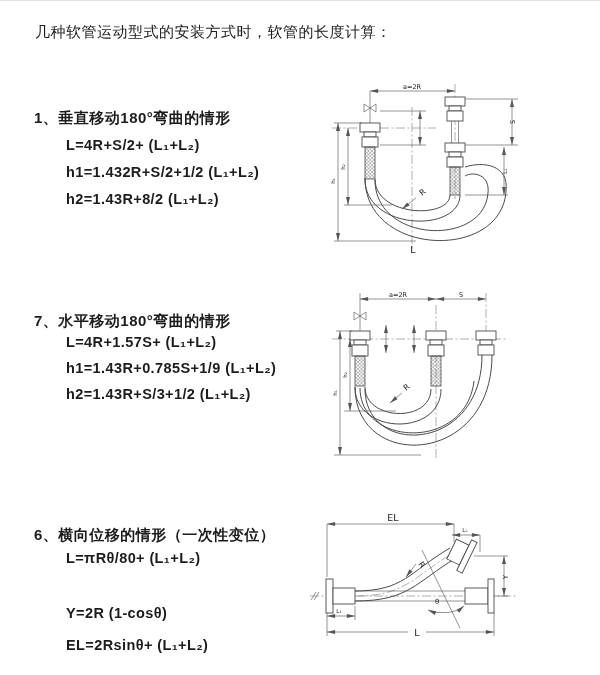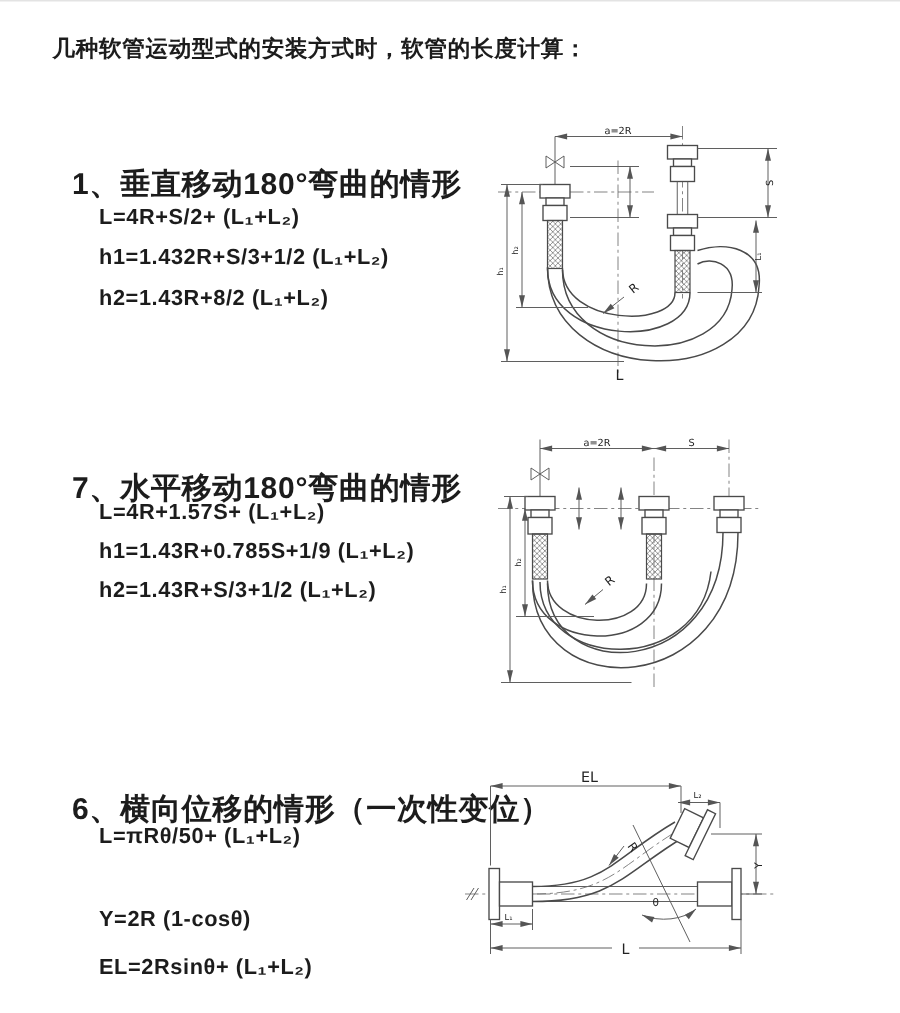--- a/index.html
+++ b/index.html
@@ -2,25 +2,25 @@
 <html><head>
 <meta charset="utf-8">
 <style>
   html,body{margin:0;padding:0;}
   body{
     width:600px;height:675px;position:relative;background:#ffffff;
     font-family:"Liberation Sans","DejaVu Sans",sans-serif;
     color:#1c1c1c;overflow:hidden;border-top:1px solid #e3e3e3;
   }
   .title{
-    position:absolute;left:35px;top:22px;font-size:15px;font-weight:700;
+    position:absolute;left:35px;top:22px;font-size:15px;font-weight:400;
     letter-spacing:0.5px;white-space:nowrap;
   }
   .sec-heading{
-    position:absolute;left:48px;font-size:20px;font-weight:700;
+    position:absolute;left:34px;font-size:15px;font-weight:700;
     letter-spacing:0.5px;white-space:nowrap;
   }
   .formula{
     position:absolute;left:66px;font-size:14.5px;font-weight:700;
     letter-spacing:0.4px;white-space:nowrap;
   }
   .diagram{position:absolute;}
   svg{display:block;}
   svg text{
     font-family:"DejaVu Sans","Liberation Sans",sans-serif;
@@ -36,30 +36,30 @@
   .fit{fill:#ffffff;stroke:#4a4a4a;stroke-width:0.9;}
   .braid{stroke:#4a4a4a;stroke-width:0.8;}
 </style>
 </head>
 <body>
 
 <div class="title">几种软管运动型式的安装方式时，软管的长度计算：</div>
 
 <div class="sec-heading" style="top:108px">1、垂直移动180°弯曲的情形</div>
 <div class="formula" style="top:136px">L=4R+S/2+ (L₁+L₂)</div>
-<div class="formula" style="top:163px">h1=1.432R+S/3+1/2 (L₁+L₂)</div>
+<div class="formula" style="top:163px">h1=1.432R+S/2+1/2 (L₁+L₂)</div>
 <div class="formula" style="top:190px">h2=1.43R+8/2 (L₁+L₂)</div>
 
 <div class="sec-heading" style="top:311px">7、水平移动180°弯曲的情形</div>
 <div class="formula" style="top:333px">L=4R+1.57S+ (L₁+L₂)</div>
 <div class="formula" style="top:359px">h1=1.43R+0.785S+1/9 (L₁+L₂)</div>
 <div class="formula" style="top:385px">h2=1.43R+S/3+1/2 (L₁+L₂)</div>
 
 <div class="sec-heading" style="top:525px">6、横向位移的情形（一次性变位）</div>
-<div class="formula" style="top:549px">L=πRθ/50+ (L₁+L₂)</div>
+<div class="formula" style="top:549px">L=πRθ/80+ (L₁+L₂)</div>
 <div class="formula" style="top:604px">Y=2R (1-cosθ)</div>
 <div class="formula" style="top:636px">EL=2Rsinθ+ (L₁+L₂)</div>
 
 <div class="diagram" style="left:316px;top:80px;width:236px;height:176px">
 <svg width="236" height="176" viewBox="0 0 236 176">
   <defs>
     <marker id="ma" viewBox="0 0 10 6" markerWidth="9" markerHeight="5.4" refX="9.5" refY="3" orient="auto-start-reverse" markerUnits="userSpaceOnUse">
       <path d="M0.5,0.8 L9.5,3 L0.5,5.2 Z" fill="#555"></path>
     </marker>
     <pattern id="braid-a" width="3.5" height="3.5" patternUnits="userSpaceOnUse">

